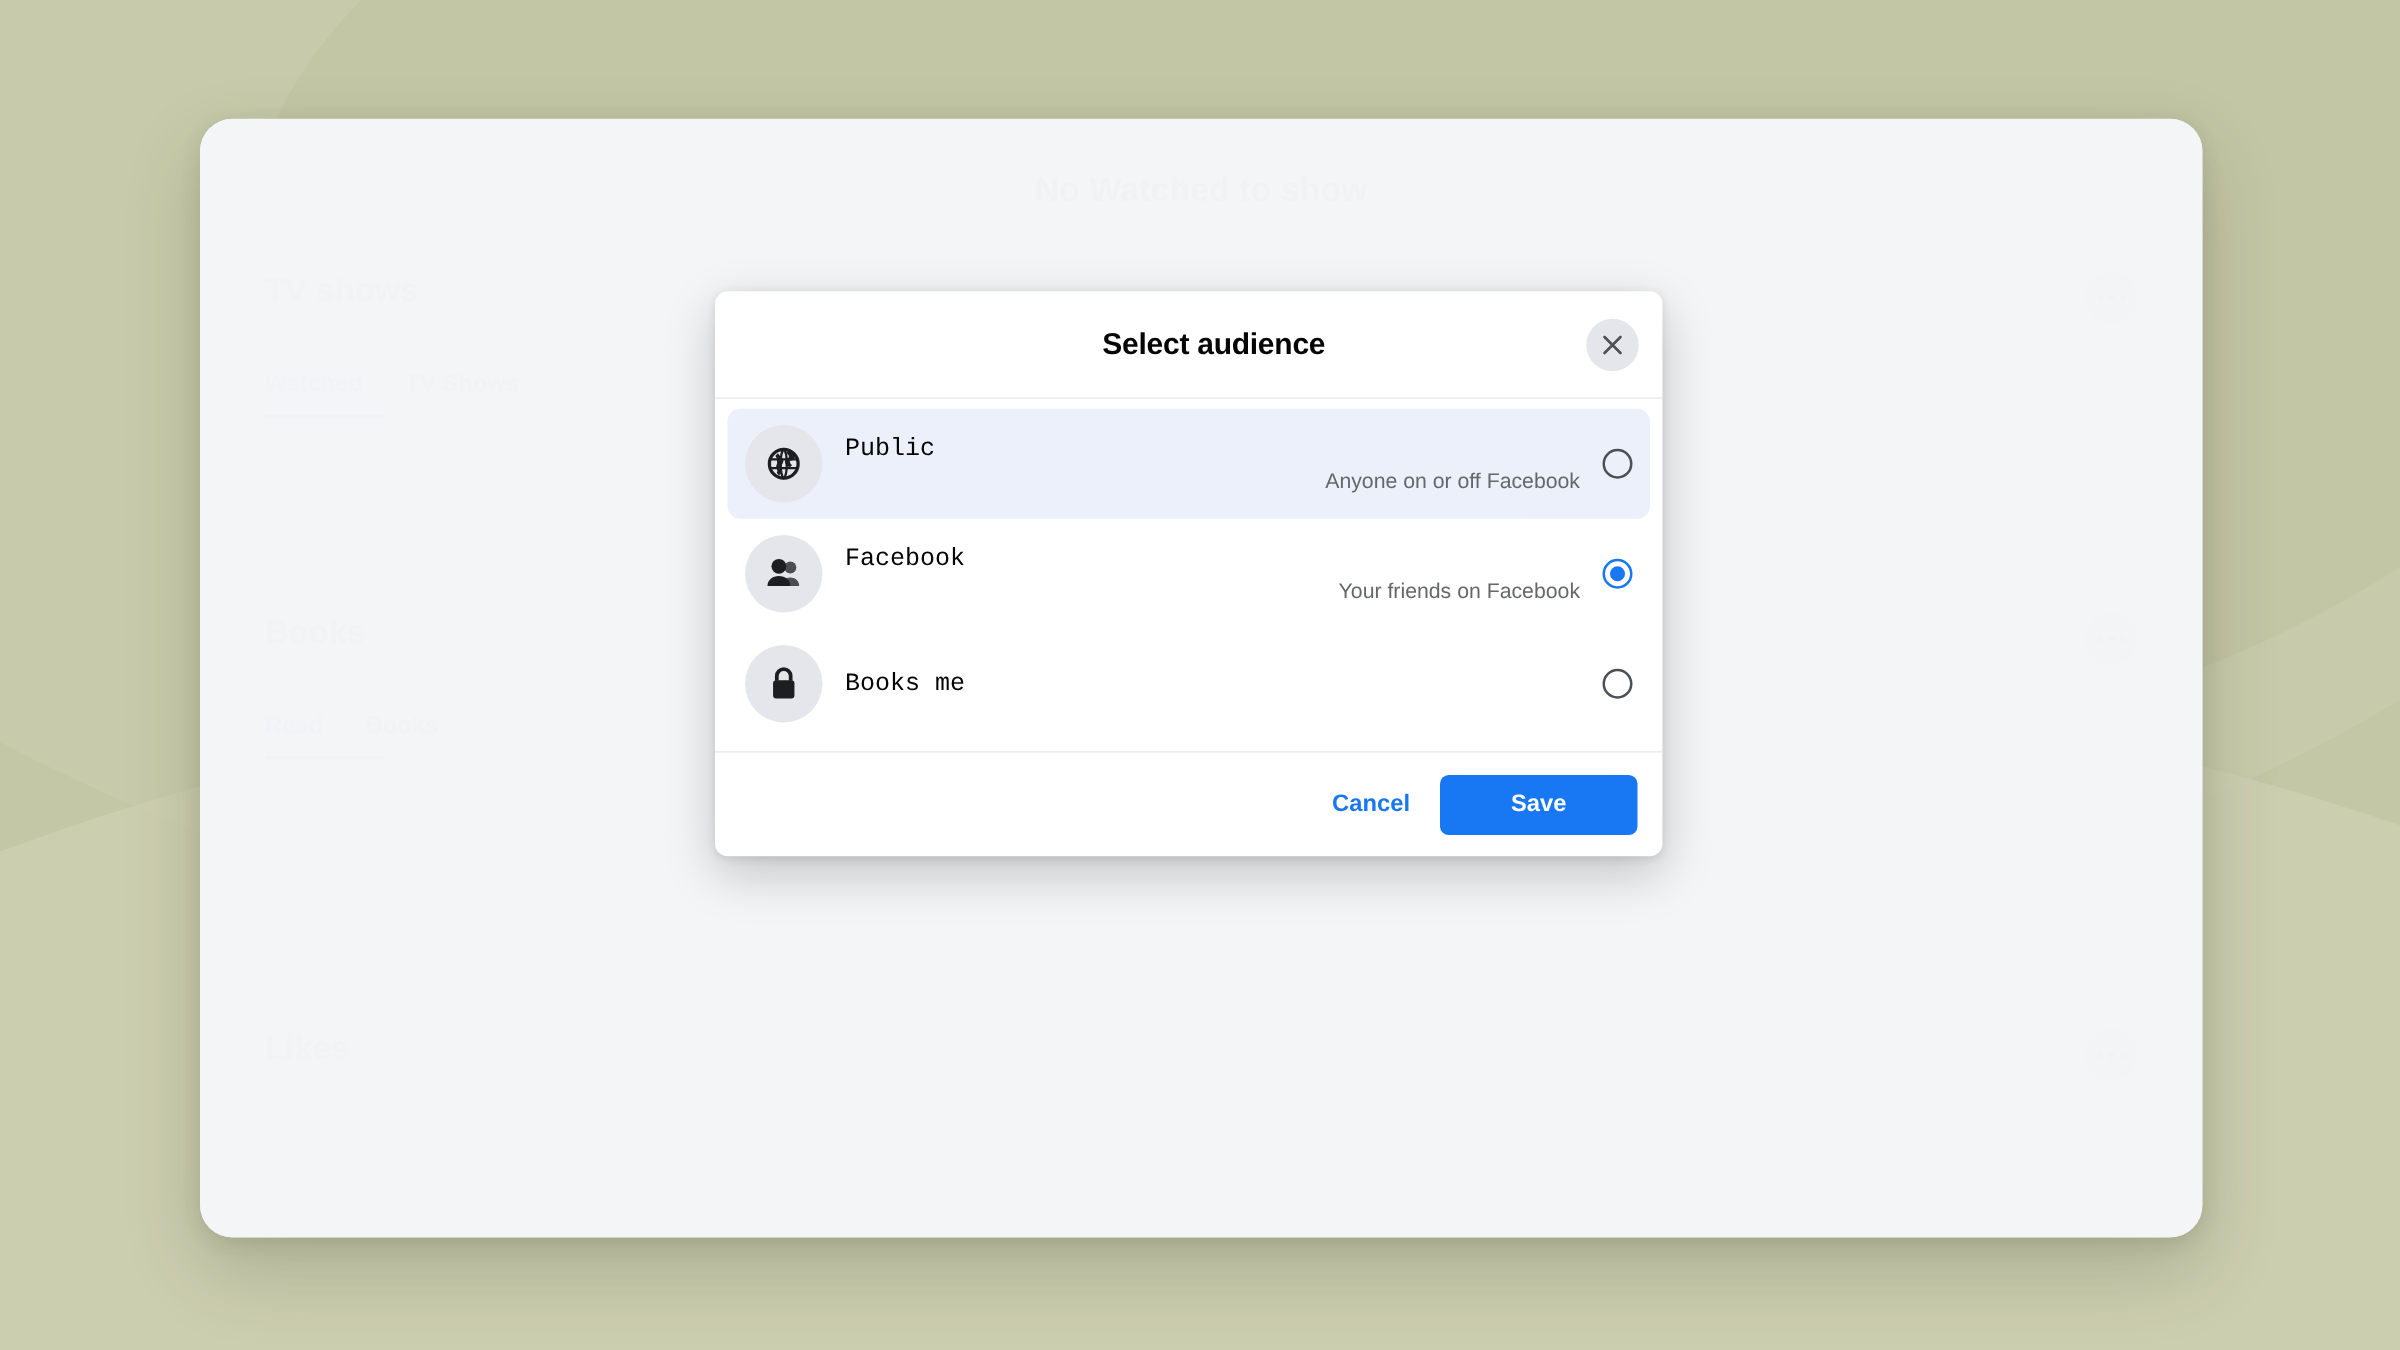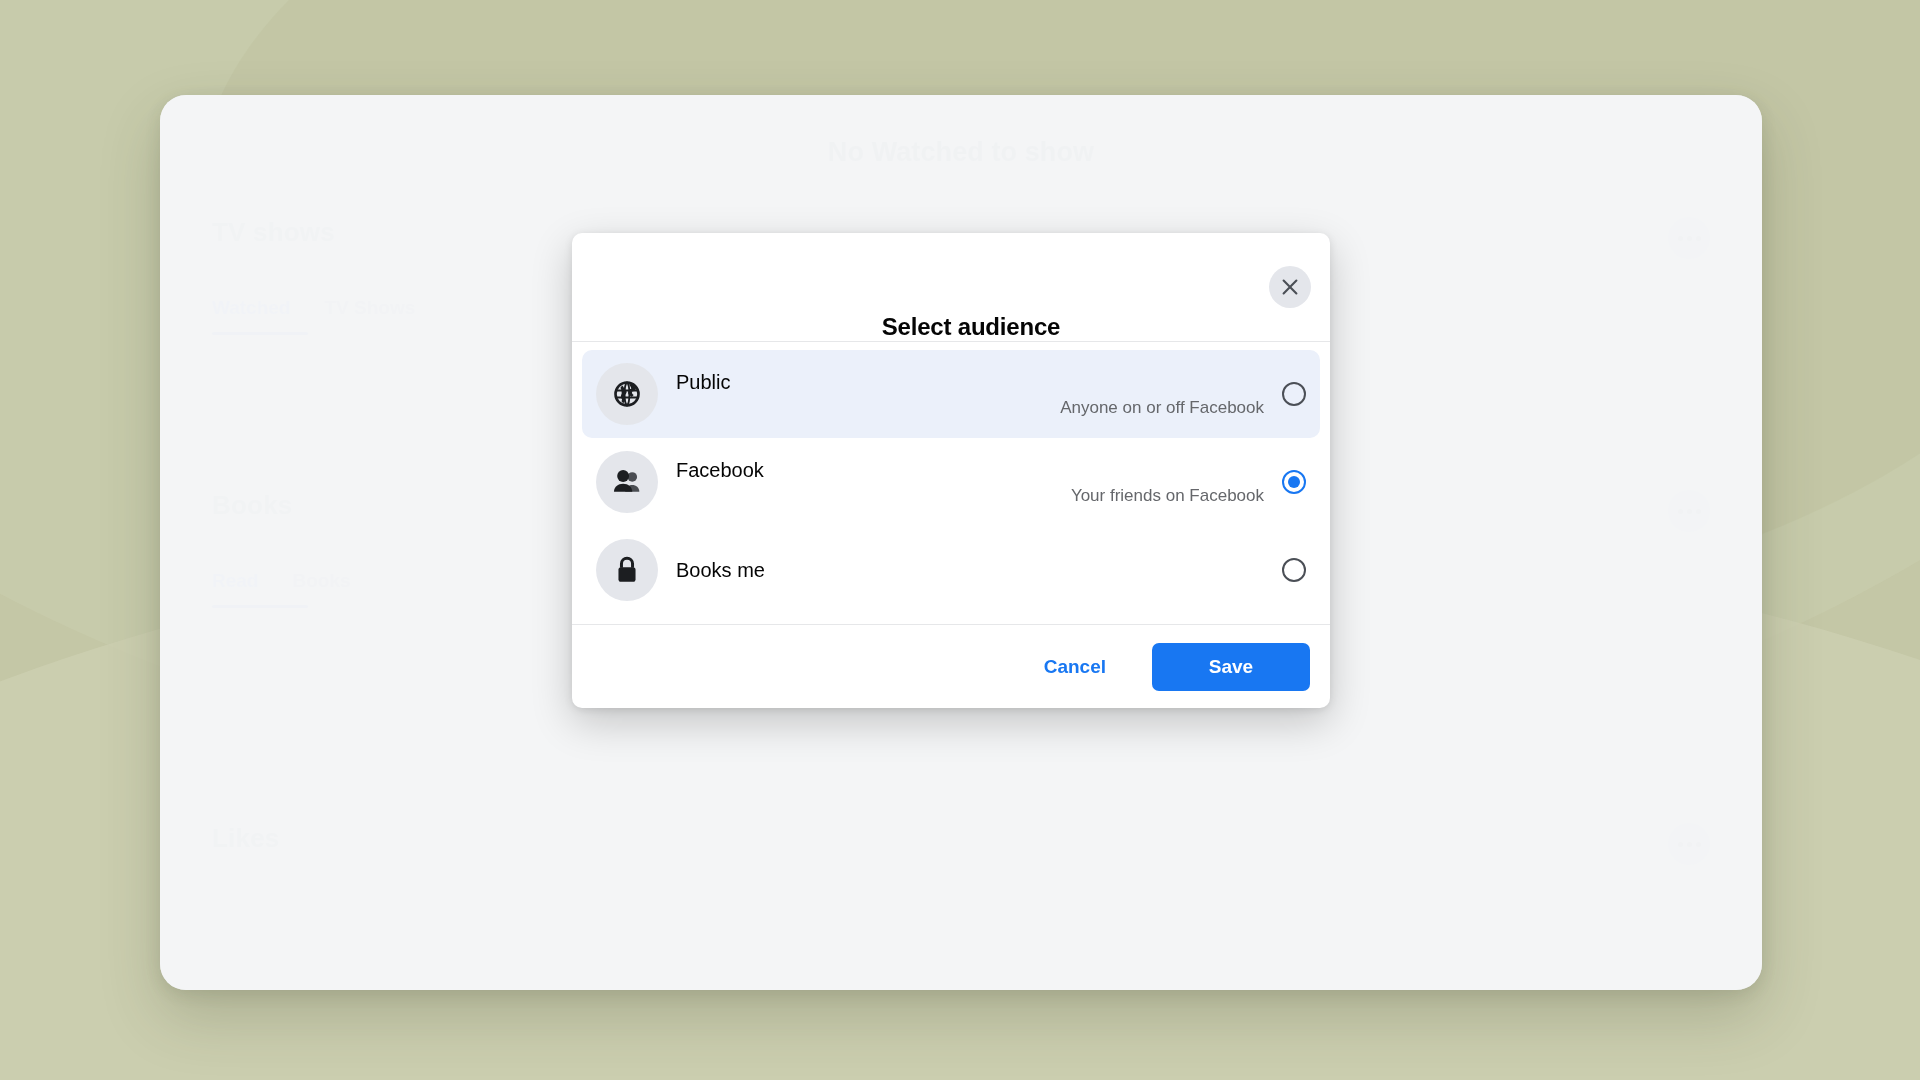--- a/index.html
+++ b/index.html
@@ -147,23 +147,23 @@
     width: 758px;
     background: #ffffff;
     border-radius: 10px;
     box-shadow: 0 14px 42px rgba(0,0,0,.20), 0 2px 8px rgba(0,0,0,.10);
     overflow: hidden;
   }
 
   
   .dialog-header {
     position: relative;
-    height: 109px;
-    display: flex;
-    align-items: flex-end;
+    height: 86px;
+    display: flex;
+    align-items: center;
     justify-content: center;
     border-bottom: 1px solid #e6e7e9;
     padding-left: 40px;
   }
   .dialog-title {
     font-size: 24px;
     font-weight: 700;
     color: #050505;
     letter-spacing: -.2px;
   }
@@ -208,20 +208,21 @@
     justify-content: center;
   }
   .option-icon svg { display: block; }
 
   .option-text { flex: 1 1 auto; min-width: 0; }
   .option-label {
     font-size: 20px;
     font-weight: 400;
     color: #050505;
     line-height: 1.35;
+    font-family: Liberation Mono, monospace;
   }
   .option-desc {
     font-size: 17px;
     color: #65676b;
     line-height: 1.35;
     margin-top: 1px;
     text-align: right;
   }
 
   .radio {
@@ -248,21 +249,21 @@
     background: #1877f2;
   }
 
   
   .dialog-footer {
     border-top: 1px solid #e6e7e9;
     height: 84px;
     display: flex;
     align-items: center;
     justify-content: flex-end;
-    gap: 34px;
+    gap: 12px;
     padding: 0 20px 0 20px;
   }
   .cancel-btn {
     background: none;
     border: none;
     font-family: inherit;
     font-size: 19px;
     font-weight: 600;
     color: #1877f2;
     cursor: pointer;

